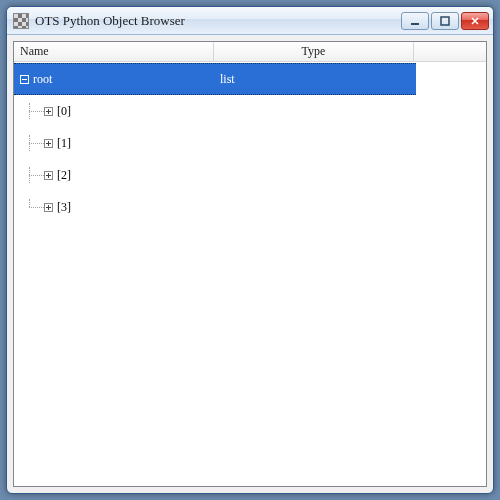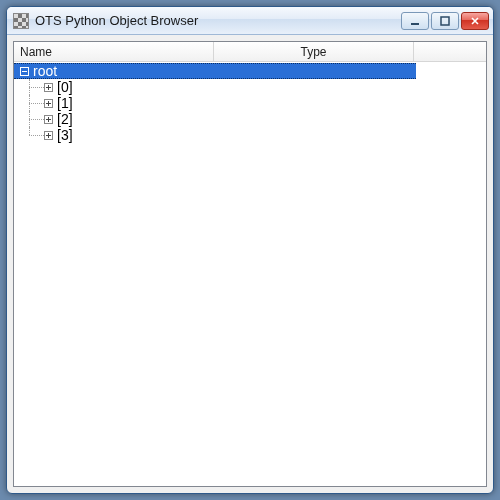--- a/index.html
+++ b/index.html
@@ -14,20 +14,21 @@
   .window {
     position: absolute;
     left: 6px; top: 6px;
     width: 488px; height: 488px;
     background: #f0f0f0;
     border: 1px solid #2f5a8a;
     border-radius: 6px;
     box-shadow: 0 0 6px rgba(0,0,0,0.4);
     display: flex;
     flex-direction: column;
+    font-family: Liberation Serif, serif;
   }
   .titlebar {
     height: 28px;
     background: linear-gradient(to bottom, #f6f9fd 0%, #e3ecf7 45%, #d0dff1 46%, #e8f0fa 100%);
     border-bottom: 1px solid #9fb8d6;
     border-radius: 5px 5px 0 0;
     display: flex;
     align-items: center;
     padding: 0 4px 0 6px;
   }
@@ -87,25 +88,25 @@
   }
   .col.name { width: 200px; }
   .col.type { width: 200px; justify-content: center; }
   .col.spacer { flex:1; border-right:none; }
   .tree {
     flex: 1;
     overflow: auto;
     padding-top: 1px;
   }
   .row {
-    height: 16px;
+    height: 32px;
     display: flex;
     align-items: center;
     position: relative;
-    font-size: 14px;
+    font-size: 12px;
   }
   .row.selected {
     background: #2a6fd6;
     color: #fff;
     border: 1px dotted #0a2f66;
     border-left: none; border-right: none;
     margin-right: 70px;
   }
   .row .name-cell {
     width: 200px;
@@ -195,20 +196,23 @@
       <div class="col spacer"></div>
     </div>
 
     <div class="tree">
 
       <div class="row selected">
         <div class="name-cell">
           <div class="expander"></div>
           <span class="label">root</span>
         </div>
+        <div class="type-cell">
+          <span class="label">list</span>
+        </div>
       </div>
 
       <div class="row child">
         <div class="name-cell">
           <div class="conn"></div>
           <div class="expander plus"></div>
           <span class="label">[0]</span>
         </div>
         <div class="type-cell">
           <span class="label"></span>

